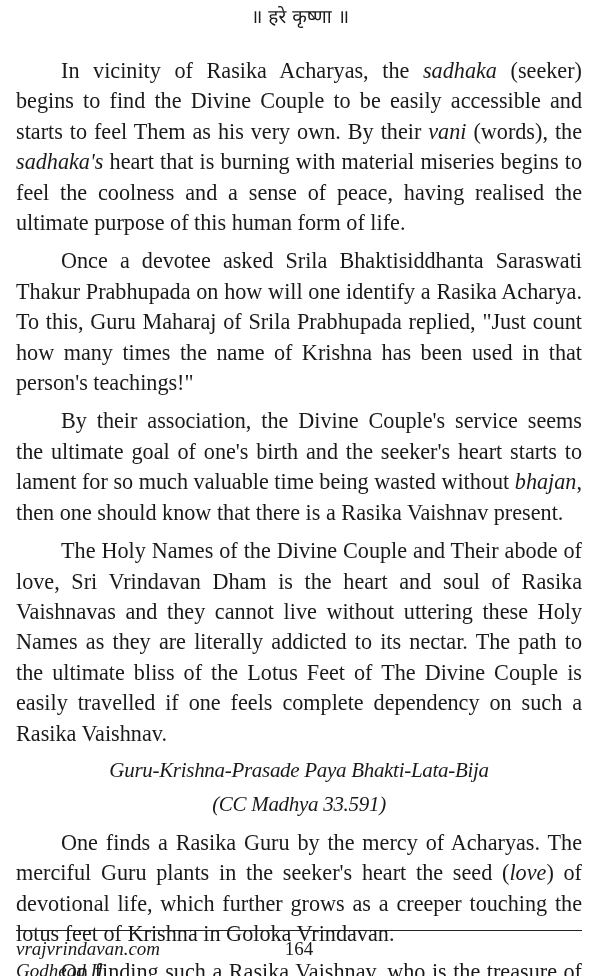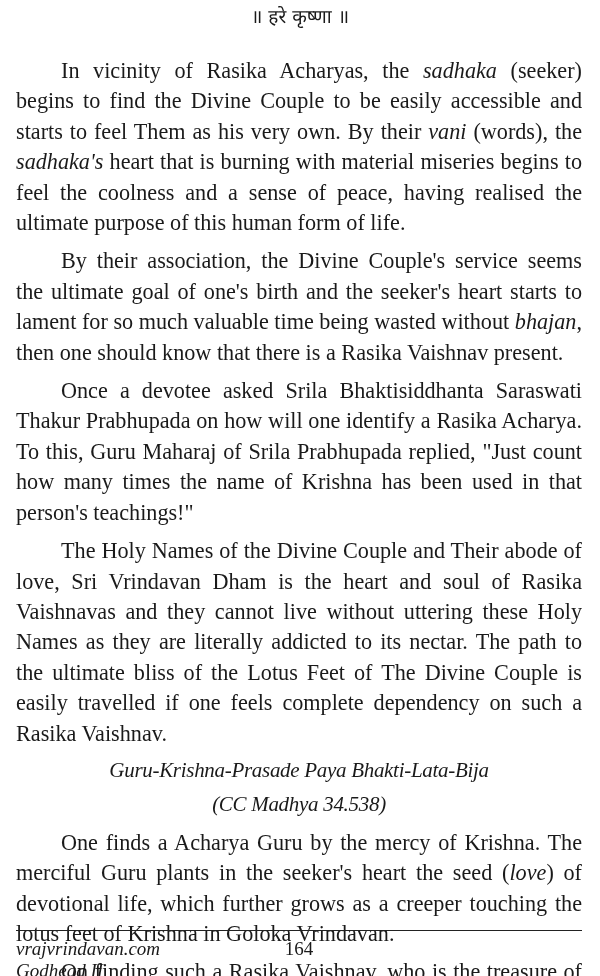--- a/index.html
+++ b/index.html
@@ -41,26 +41,26 @@
 </style>
 </head>
 <body>
 
 <div class="header">
   <span>॥ हरे कृष्णा ॥</span>
 </div>
 
 <div class="content">
   <p class="para"><span>In vicinity of Rasika Acharyas, the </span><i>sadhaka</i><span> (seeker) begins to find the Divine Couple to be easily accessible and starts to feel Them as his very own. By their </span><i>vani</i><span> (words), the </span><i>sadhaka's</i><span> heart that is burning with material miseries begins to feel the coolness and a sense of peace, having realised the ultimate purpose of this human form of life.</span></p>
+  <p class="para"><span>Once a devotee asked Srila Bhaktisiddhanta Saraswati Thakur Prabhupada on how will one identify a Rasika Acharya. To this, Guru Maharaj of Srila Prabhupada replied, "Just count how many times the name of Krishna has been used in that person's teachings!"</span></p>
   <p class="para"><span>By their association, the Divine Couple's service seems the ultimate goal of one's birth and the seeker's heart starts to lament for so much valuable time being wasted without </span><i>bhajan</i><span>, then one should know that there is a Rasika Vaishnav present.</span></p>
-  <p class="para"><span>Once a devotee asked Srila Bhaktisiddhanta Saraswati Thakur Prabhupada on how will one identify a Rasika Acharya. To this, Guru Maharaj of Srila Prabhupada replied, "Just count how many times the name of Krishna has been used in that person's teachings!"</span></p>
   <p class="para"><span>The Holy Names of the Divine Couple and Their abode of love, Sri Vrindavan Dham is the heart and soul of Rasika Vaishnavas and they cannot live without uttering these Holy Names as they are literally addicted to its nectar. The path to the ultimate bliss of the Lotus Feet of The Divine Couple is easily travelled if one feels complete dependency on such a Rasika Vaishnav.</span></p>
   <p class="verse">Guru-Krishna-Prasade Paya Bhakti-Lata-Bija</p>
-  <p class="verse">(CC Madhya 34.538)</p>
-  <p class="para"><span>One finds a Acharya Guru by the mercy of Krishna. The merciful Guru plants in the seeker's heart the seed (</span><i>love</i><span>) of devotional life, which further grows as a creeper touching the lotus feet of Krishna in Goloka Vrindavan.</span></p>
+  <p class="verse">(CC Madhya 33.591)</p>
+  <p class="para"><span>One finds a Rasika Guru by the mercy of Acharyas. The merciful Guru plants in the seeker's heart the seed (</span><i>love</i><span>) of devotional life, which further grows as a creeper touching the lotus feet of Krishna in Goloka Vrindavan.</span></p>
   <p class="para"><span>On finding such a Rasika Vaishnav, who is the treasure of love of Godhead, one must immediately surrender himself to the Lotus Feet of that spiritual master who will anoint our eyes with pure love, making us see the transcendental form of the Divine Couple resulting in our birth becoming successful.</span></p>
 </div>
 
 <div class="rule"></div>
 
 <div class="footer">
   <span class="site">vrajvrindavan.com</span>
   <span class="pageno">164</span>
   <span class="volume">Godhead II</span>
 </div>

